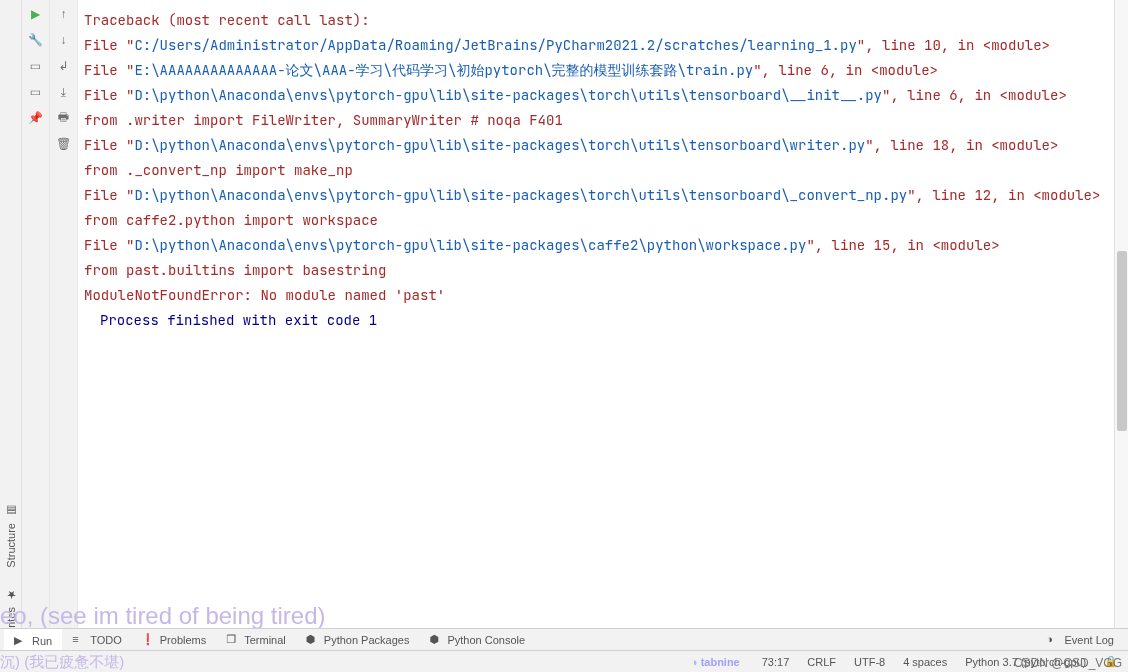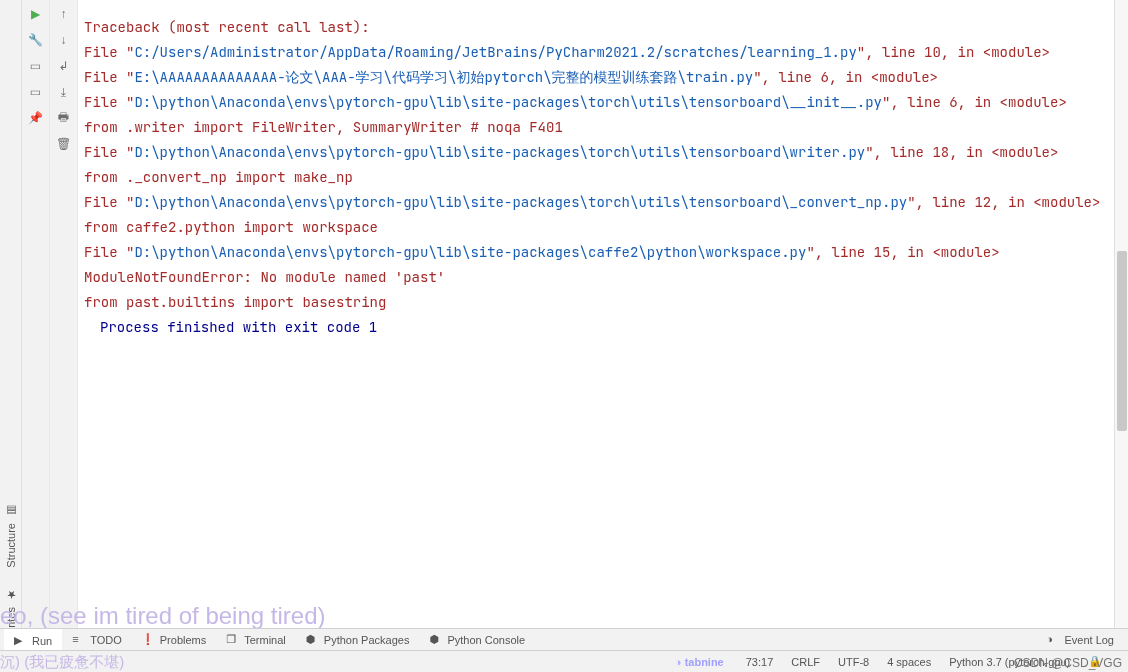--- a/index.html
+++ b/index.html
@@ -49,21 +49,21 @@
   flex: 1;
   background: #fff;
   padding: 0 12px 0 6px;
   font-family: "JetBrains Mono", "Consolas", monospace;
   font-size: 14px;
   line-height: 25px;
   color: #000;
   overflow: hidden;
   position: relative;
 }
-.console-content { padding-top: 15px; }
+.console-content { padding-top: 8px; }
 .red { color: #a52a2a; }
 .navy { color: #00008b; margin-left: 16px; }
 .link { color: #1a5fb4; cursor: pointer; }
 .bottom-bar {
   position: absolute;
   bottom: 22px;
   left: 0; right: 0;
   height: 22px;
   background: #f2f2f2;
   border-top: 1px solid #d0d0d0;
@@ -86,21 +86,21 @@
   bottom: 0; left: 0; right: 0;
   height: 22px;
   background: #f2f2f2;
   border-top: 1px solid #d0d0d0;
   display: flex;
   align-items: center;
   justify-content: flex-end;
   gap: 18px;
   font-size: 11px;
   color: #555;
-  padding: 0 26px;
+  padding: 0 10px;
 }
 .status-bar span { white-space: nowrap; }
 .tabnine { color: #a0a0ff; font-weight: bold; margin-right: 4px; }
 .watermark {
   position: absolute;
   bottom: 2px; right: 6px;
   color: #737373;
   font-size: 12px;
 }
 .ghost-text {
@@ -173,22 +173,22 @@
         <div><span class="red">Traceback (most recent call last):</span></div>
         <div style="padding-left: 0px; text-indent: 0px; word-break: break-all;"><span class="red">  File "</span><span class="link">C:/Users/Administrator/AppData/Roaming/JetBrains/PyCharm2021.2/scratches/learning_1.py</span><span class="red">", line 10, in &lt;module&gt;</span></div>
         <div style="padding-left: 0px; text-indent: 0px; word-break: break-all;"><span class="red">  File "</span><span class="link">E:\AAAAAAAAAAAAAA-论文\AAA-学习\代码学习\初始pytorch\完整的模型训练套路\train.py</span><span class="red">", line 6, in &lt;module&gt;</span></div>
         <div style="padding-left: 0px; text-indent: 0px; word-break: break-all;"><span class="red">  File "</span><span class="link">D:\python\Anaconda\envs\pytorch-gpu\lib\site-packages\torch\utils\tensorboard\__init__.py</span><span class="red">", line 6, in &lt;module&gt;</span></div>
         <div><span class="red">    from .writer import FileWriter, SummaryWriter  # noqa F401</span></div>
         <div style="padding-left: 0px; text-indent: 0px; word-break: break-all;"><span class="red">  File "</span><span class="link">D:\python\Anaconda\envs\pytorch-gpu\lib\site-packages\torch\utils\tensorboard\writer.py</span><span class="red">", line 18, in &lt;module&gt;</span></div>
         <div><span class="red">    from ._convert_np import make_np</span></div>
         <div style="padding-left: 0px; text-indent: 0px; word-break: break-all;"><span class="red">  File "</span><span class="link">D:\python\Anaconda\envs\pytorch-gpu\lib\site-packages\torch\utils\tensorboard\_convert_np.py</span><span class="red">", line 12, in &lt;module&gt;</span></div>
         <div><span class="red">    from caffe2.python import workspace</span></div>
         <div style="padding-left: 0px; text-indent: 0px; word-break: break-all;"><span class="red">  File "</span><span class="link">D:\python\Anaconda\envs\pytorch-gpu\lib\site-packages\caffe2\python\workspace.py</span><span class="red">", line 15, in &lt;module&gt;</span></div>
+        <div><span class="red">    from past.builtins import basestring</span></div>
         <div><span class="red">ModuleNotFoundError: No module named 'past'</span></div>
-        <div><span class="red">    from past.builtins import basestring</span></div>
         <div></div>
         <div><span class="navy">Process finished with exit code 1</span></div>
       </div>
   </div>
 </div>
 
 <div class="scrollbar-v">
   <div class="thumb"></div>
 </div>
 

